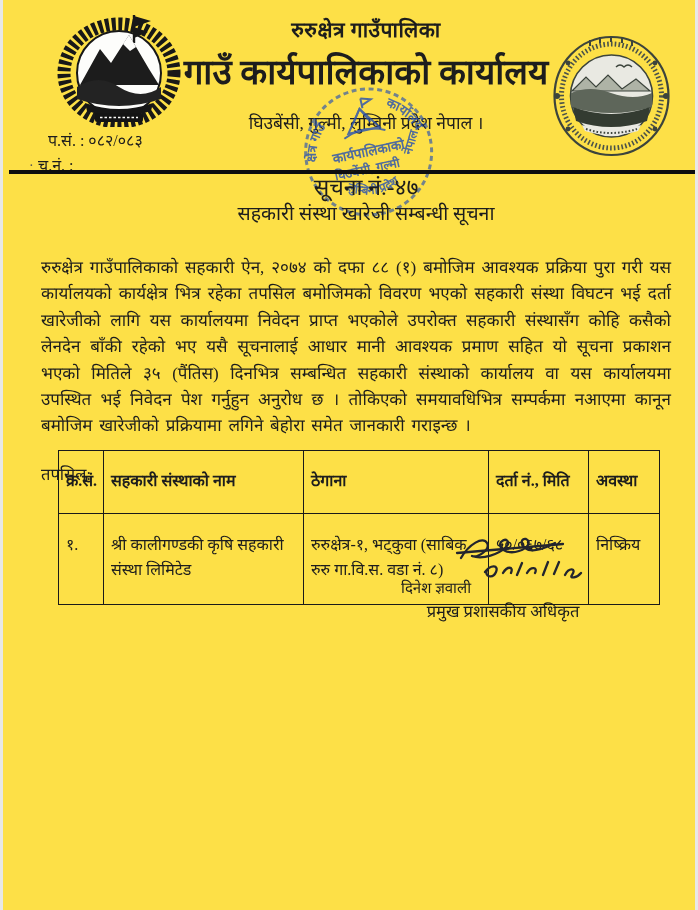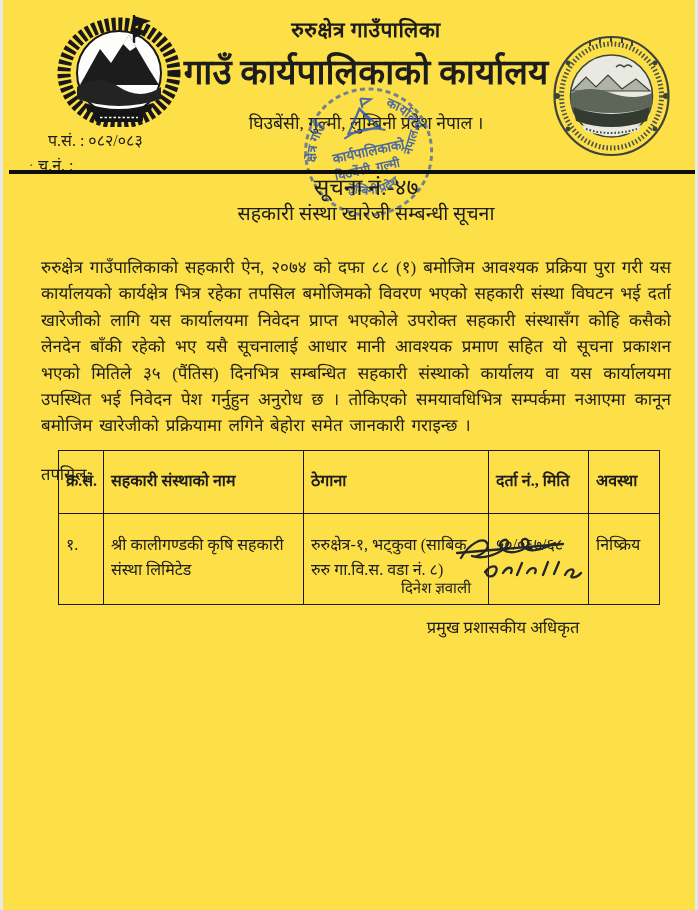--- a/index.html
+++ b/index.html
@@ -32,21 +32,21 @@
   }
   table.detail th,table.detail td{
     border:1.7px solid #1a1a1a;padding:18px 7px;vertical-align:top;text-align:left;
   }
   table.detail th{font-weight:bold;height:26px;white-space:nowrap;overflow:hidden;}
   table.detail td{height:54px;line-height:25px;}
   .col-sn{width:45px;}  .col-name{width:200px;} .col-addr{width:185px;}
   .col-reg{width:100px;} .col-status{width:71px;}
   .sig-scribble{left:448px;top:532px;width:165px;height:50px;}
   .sig-name{left:398px;top:577px;width:225px;font-size:15px;}
-  .sig-designation{left:385px;top:599px;width:230px;text-align:center;font-size:16.5px;margin-top:16px;}
+  .sig-designation{left:385px;top:599px;width:230px;text-align:center;font-size:16.5px;}
   .emblem-left{left:52px;top:11px;width:128px;height:116px;}
   .seal-right{left:547px;top:33px;width:123px;height:125px;}
   .stamp{
     left:294px;top:78px;width:142px;height:142px;
     opacity:.82;transform:rotate(-12deg);
   }
   .stamp text{fill:#2a52b0;font-weight:bold;}
 </style>
 </head>
 <body>

